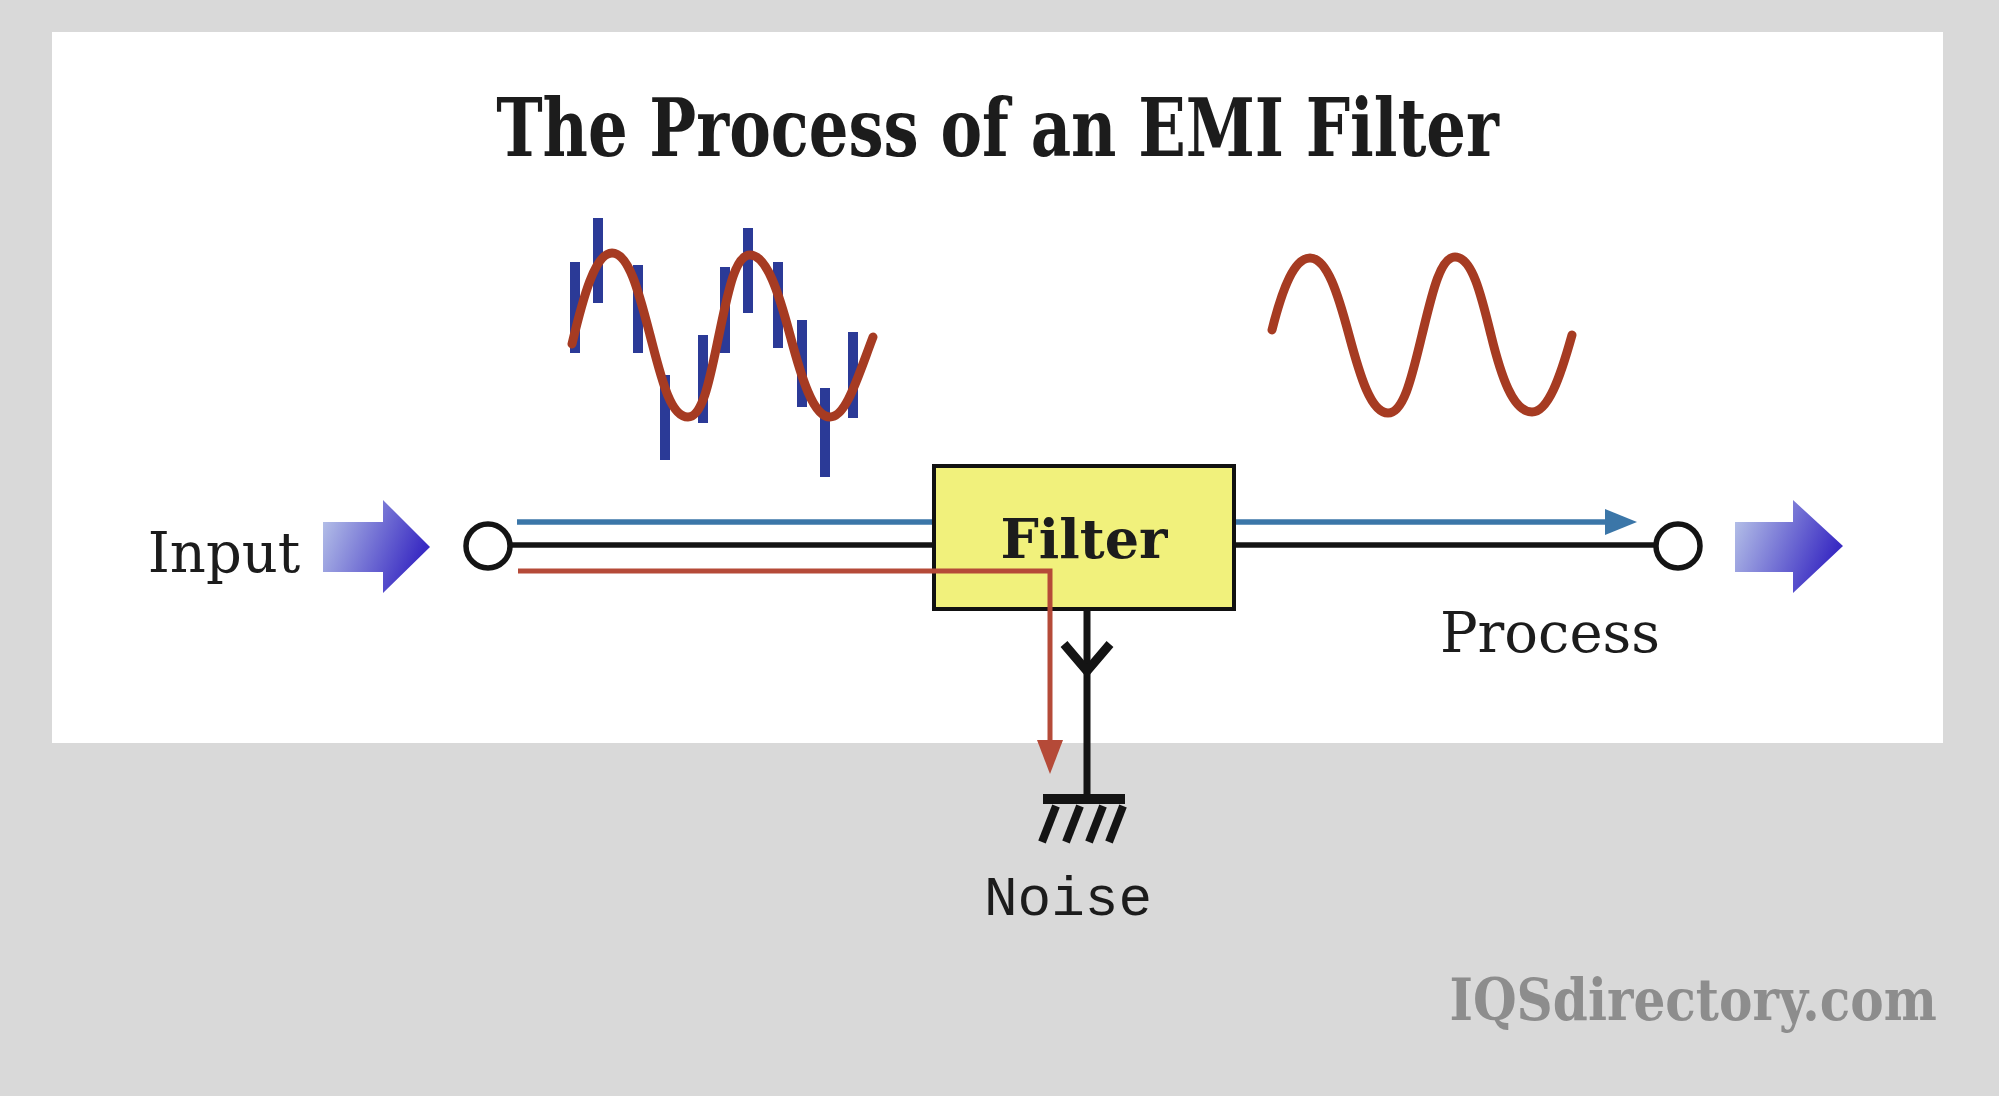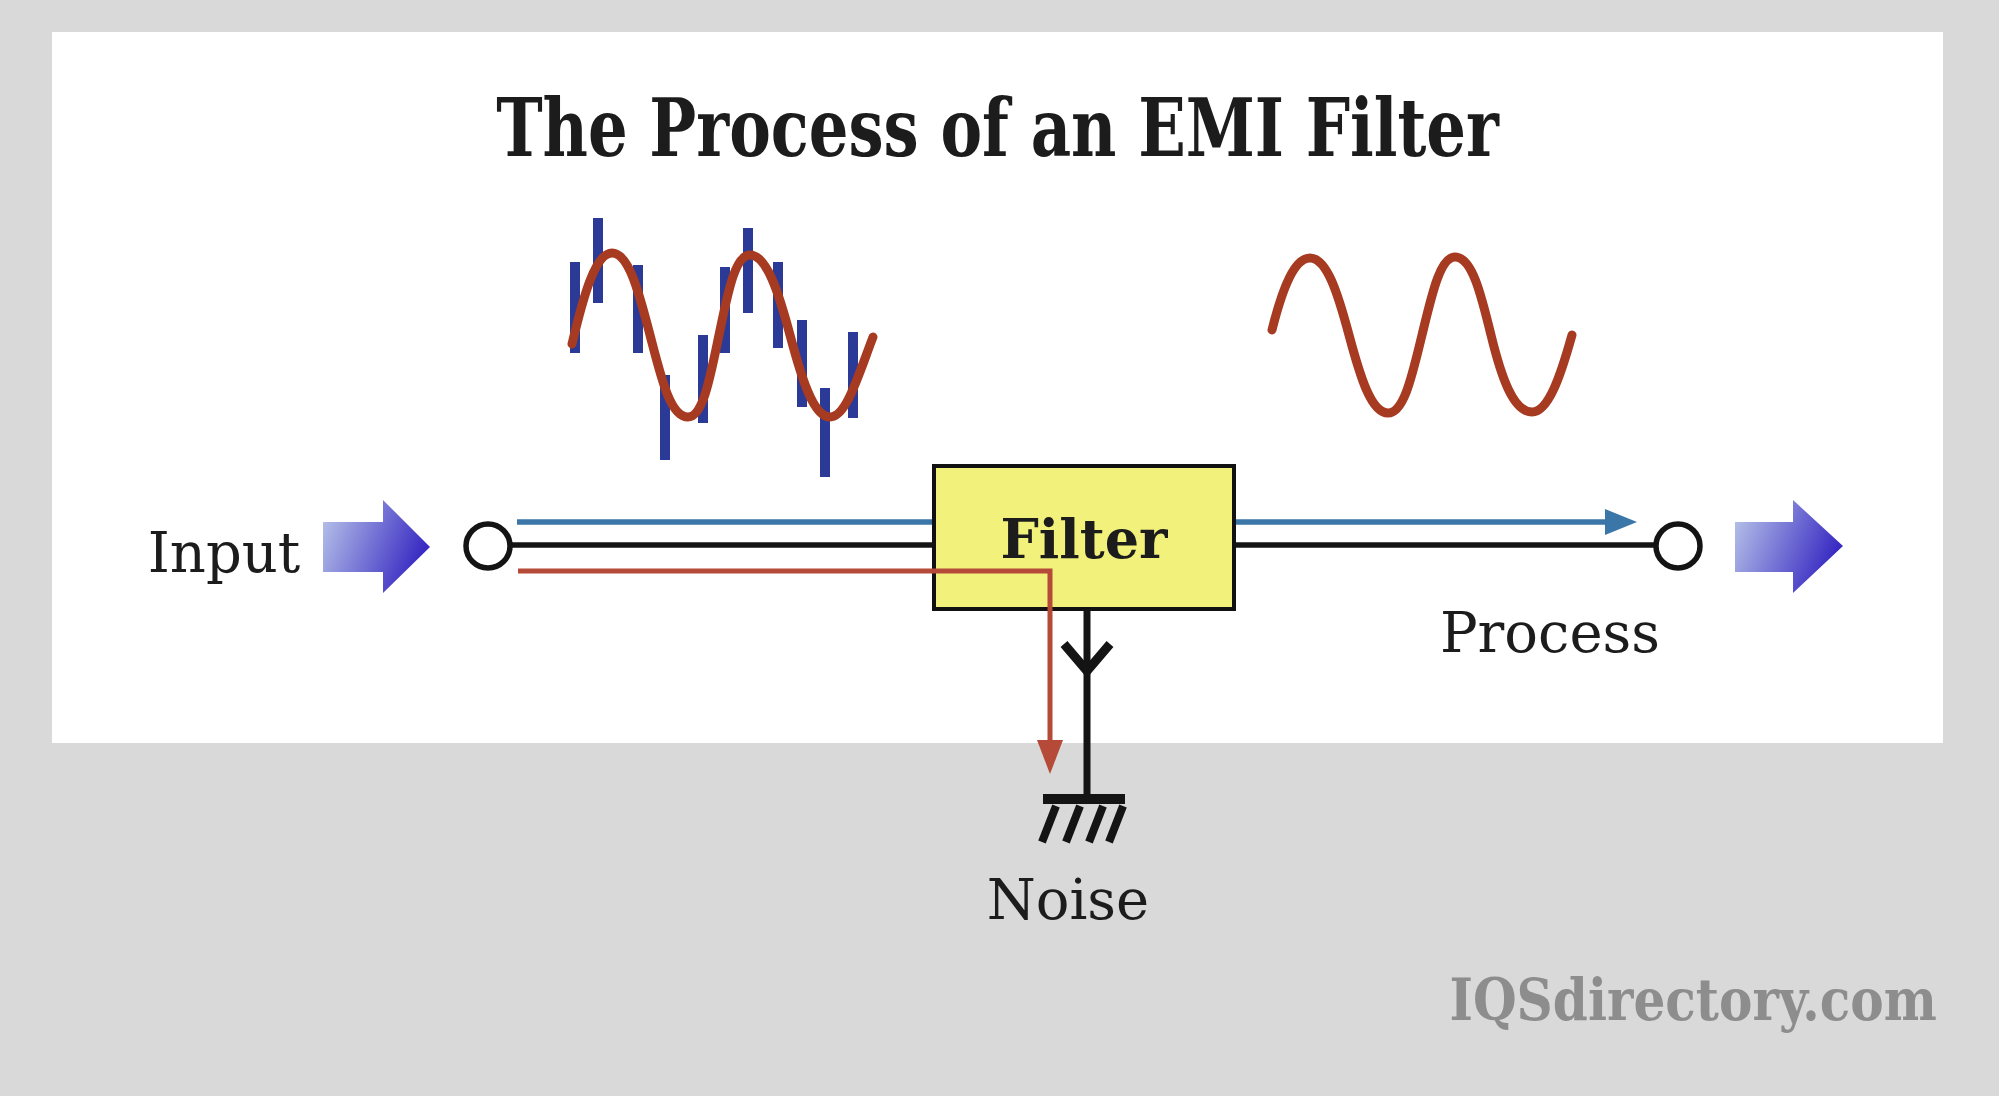--- a/index.html
+++ b/index.html
@@ -25,21 +25,21 @@
   }
   .label{
     position:absolute;transform:translate(-50%,-50%);
     font-size:56px;line-height:1;color:var(--text-black,#1c1c1c);
     white-space:nowrap;
   }
   .label-input{left:165px;top:521px;margin-left:7px;}
   .label-signal-noise{left:671px;top:598px;word-spacing:8px;}
   .label-filter{left:1032px;top:507px;font-size:54px;font-weight:bold;}
   .label-signal{left:1498px;top:601px;}
-  .label-noise{left:1016px;top:868px;}
+  .label-noise{left:1016px;top:868px;font-family:Liberation Mono, monospace;}
   .watermark{
     position:absolute;right:6px;top:967px;
     transform:translateY(-50%) scaleX(0.88);transform-origin:right center;
     font-weight:bold;font-size:57px;color:var(--watermark-gray,#8d8d8d);
     white-space:nowrap;
   }
   
   .sine{stroke:var(--sine-red,#a63b22);stroke-width:9;fill:none;stroke-linecap:round;}
   .nbar{fill:var(--noise-bar-blue,#2b3a97);}
   .wire-blue{stroke:var(--line-blue,#3b76a8);stroke-width:5.5;fill:none;}

